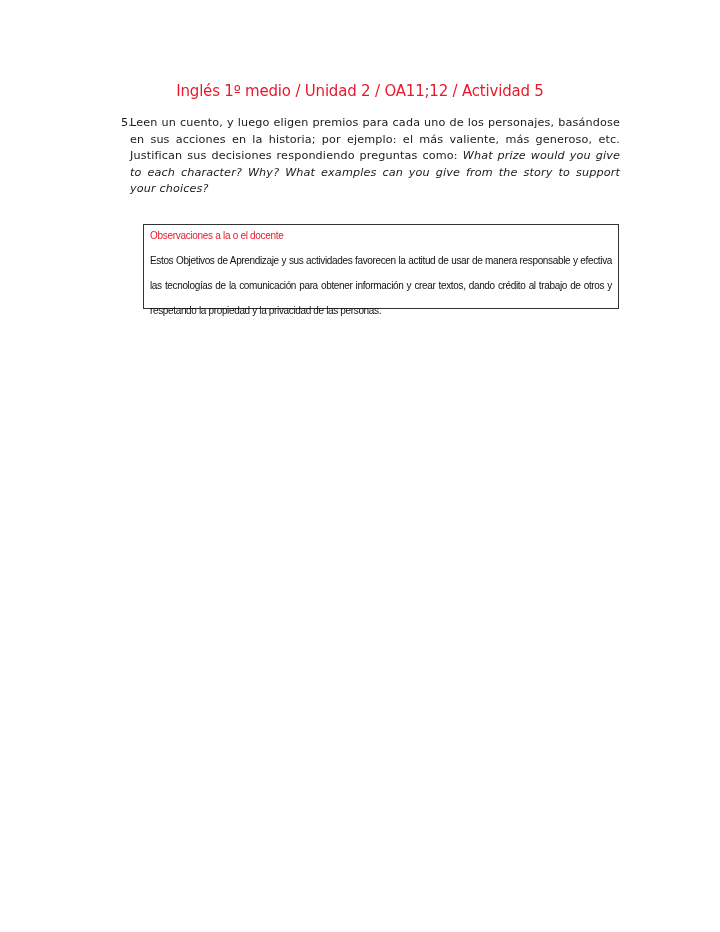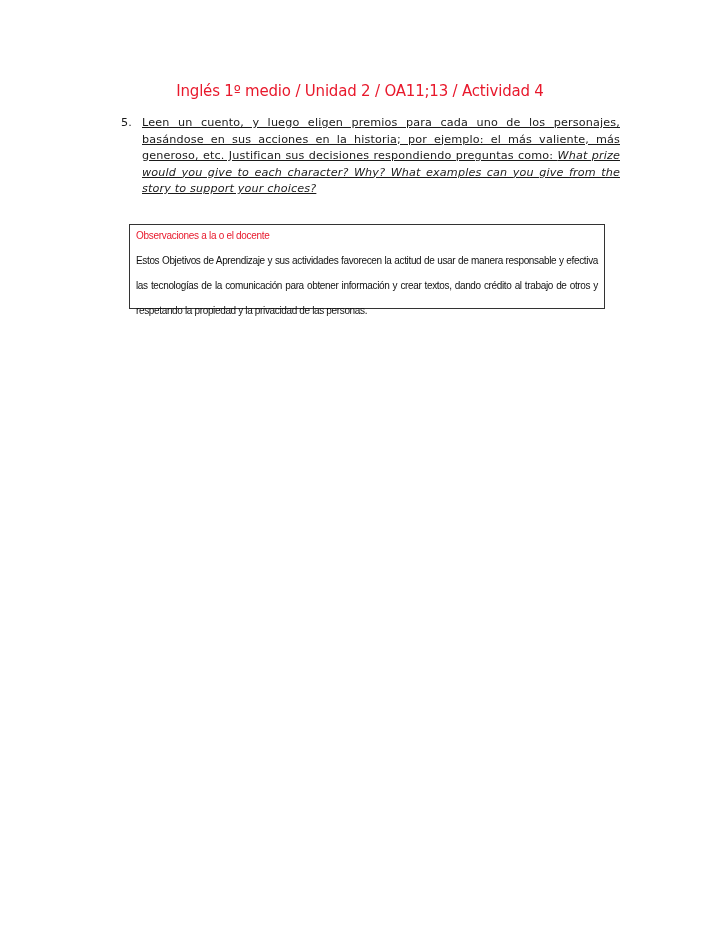--- a/index.html
+++ b/index.html
@@ -31,28 +31,27 @@
       font-size: 11.2px;
       line-height: 16.5px;
       letter-spacing: 0.15px;
     }
     .activity .num {
       position: absolute;
       left: 0;
       top: 0;
     }
     .activity .body {
-      margin-left: 21px;
+      margin-left: 9px;
       text-align: justify;
-      text-decoration: underline;
     }
     .activity .body em { font-style: italic; }
     .obs-box {
       position: absolute;
-      left: 129px;
+      left: 143px;
       top: 224px;
       width: 476px;
       height: 85px;
       border: 1.5px solid #333333;
       box-sizing: border-box;
       padding: 4px 6px 0 6px;
       font-family: "Liberation Sans", sans-serif;
     }
     .obs-title {
       color: #e8192c;
@@ -65,21 +64,21 @@
       font-size: 10px;
       line-height: 25px;
       letter-spacing: -0.35px;
       text-align: justify;
       color: #111;
     }
   </style>
 </head>
 <body>
 
-<div class="title">Inglés 1º medio / Unidad 2 / OA11;13 / Actividad 4</div>
+<div class="title">Inglés 1º medio / Unidad 2 / OA11;12 / Actividad 5</div>
 
 <div class="activity">
   <span class="num">5.</span>
   <div class="body"><span>Leen un cuento, y luego eligen premios para cada uno de los personajes, basándose en sus acciones en la historia; por ejemplo: el más valiente, más generoso, etc. Justifican sus decisiones respondiendo preguntas como: </span><em>What prize would you give to each character? Why? What examples can you give from the story to support your choices?</em></div>
 </div>
 
 <div class="obs-box">
   <div class="obs-title">Observaciones a la o el docente</div>
   <div class="obs-text">Estos Objetivos de Aprendizaje y sus actividades favorecen la actitud de usar de manera responsable y efectiva las tecnologías de la comunicación para obtener información y crear textos, dando crédito al trabajo de otros y respetando la propiedad y la privacidad de las personas.</div>
 </div>

